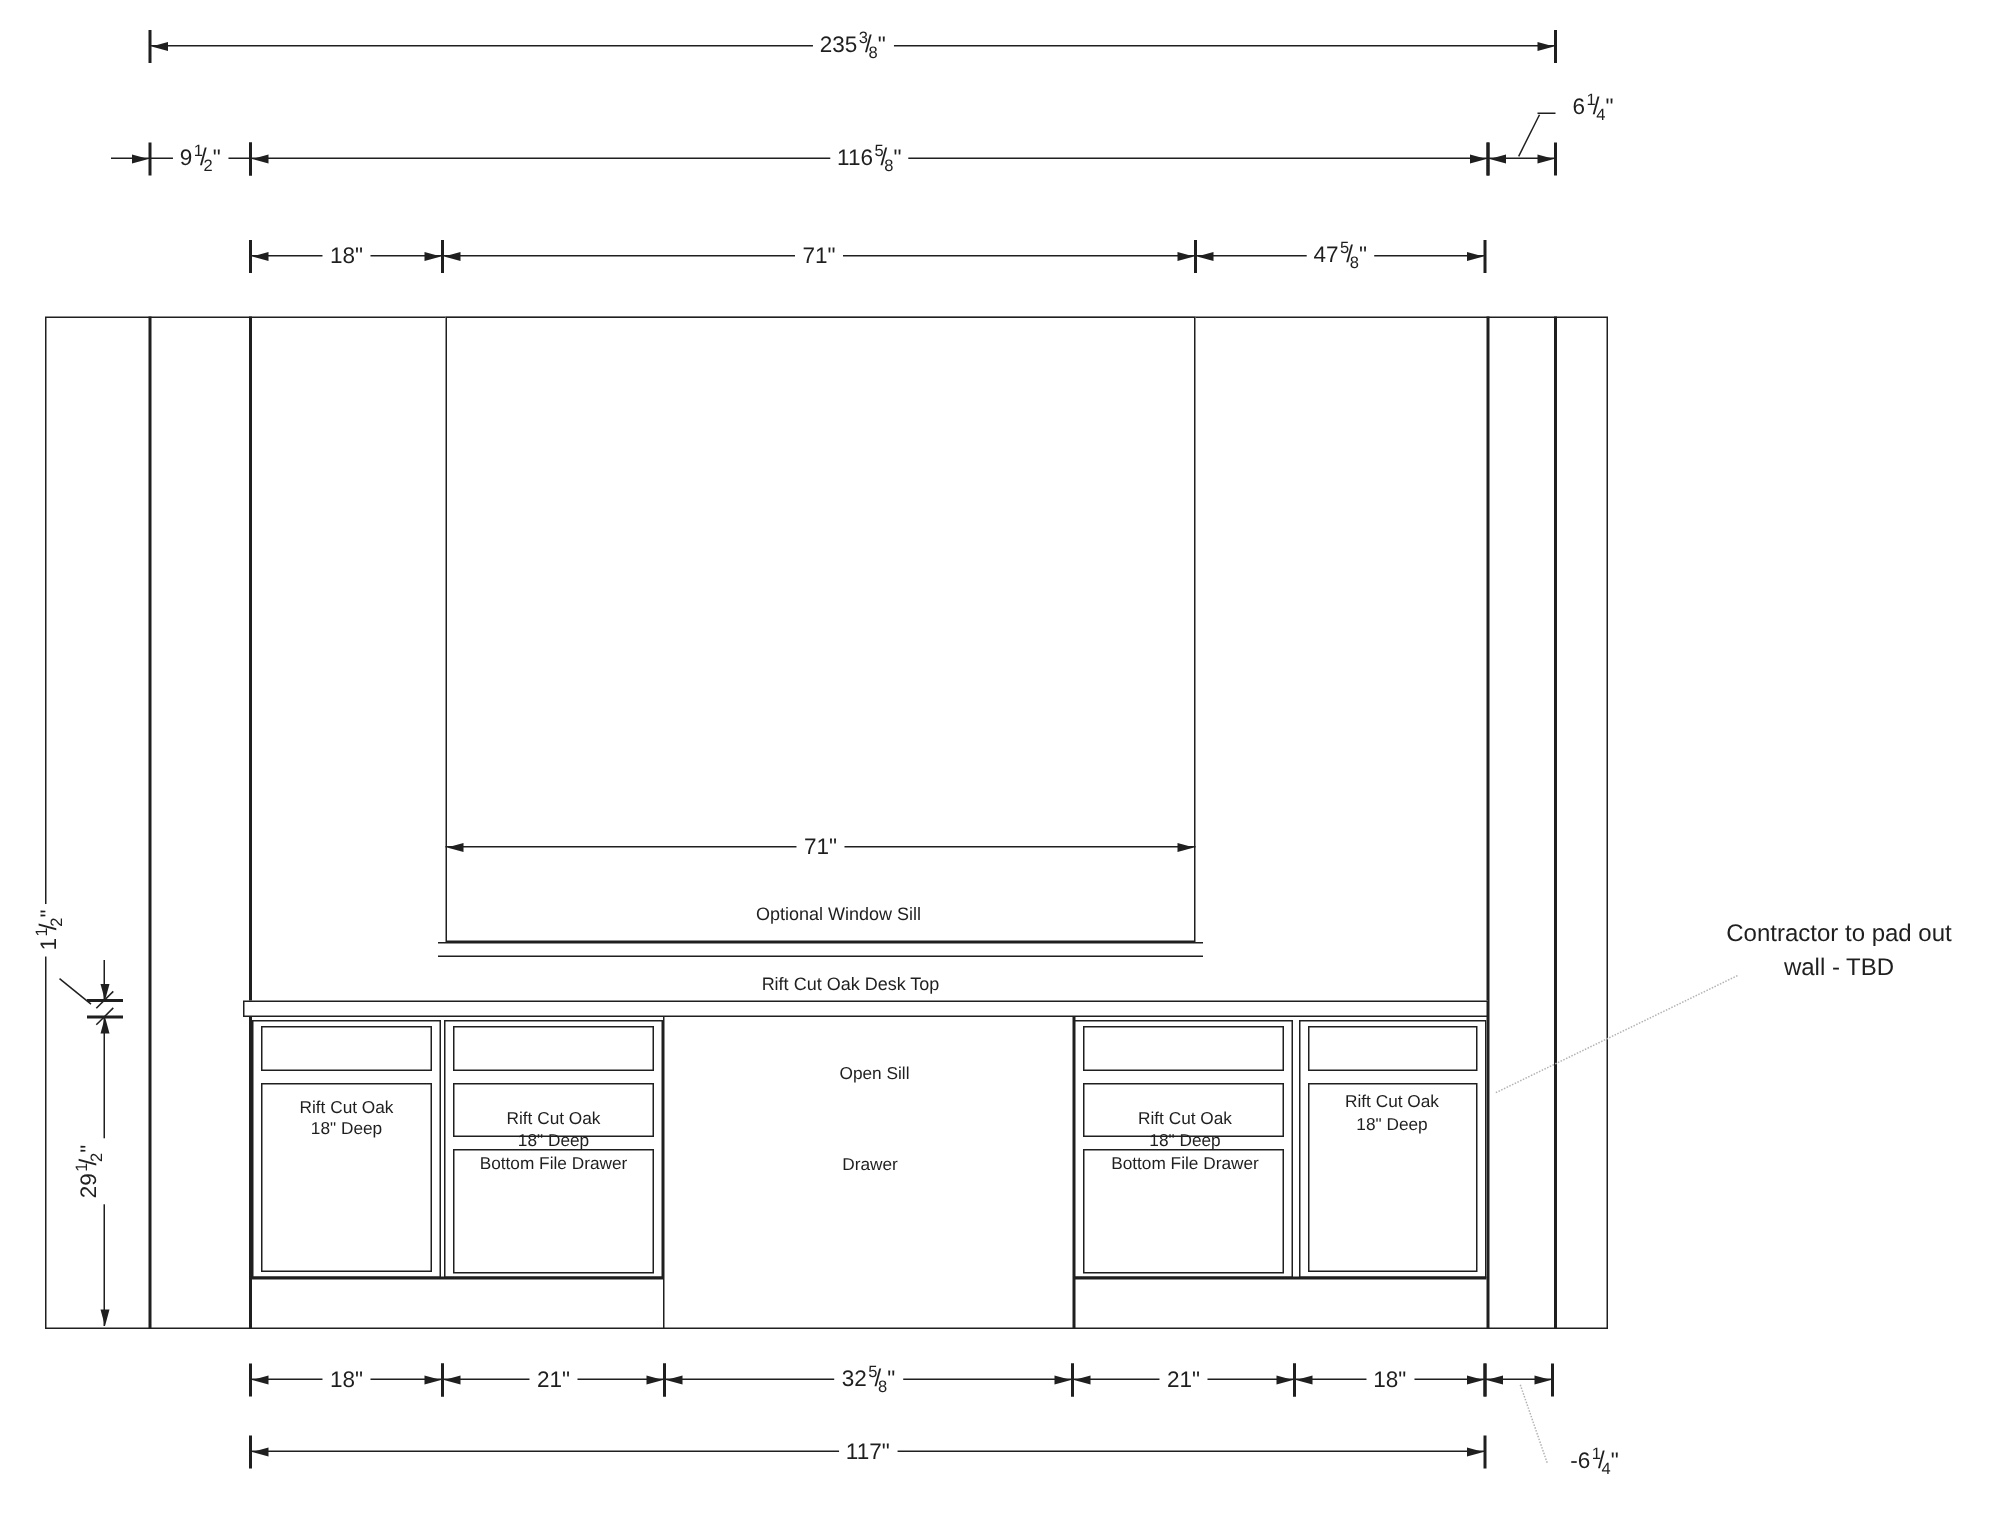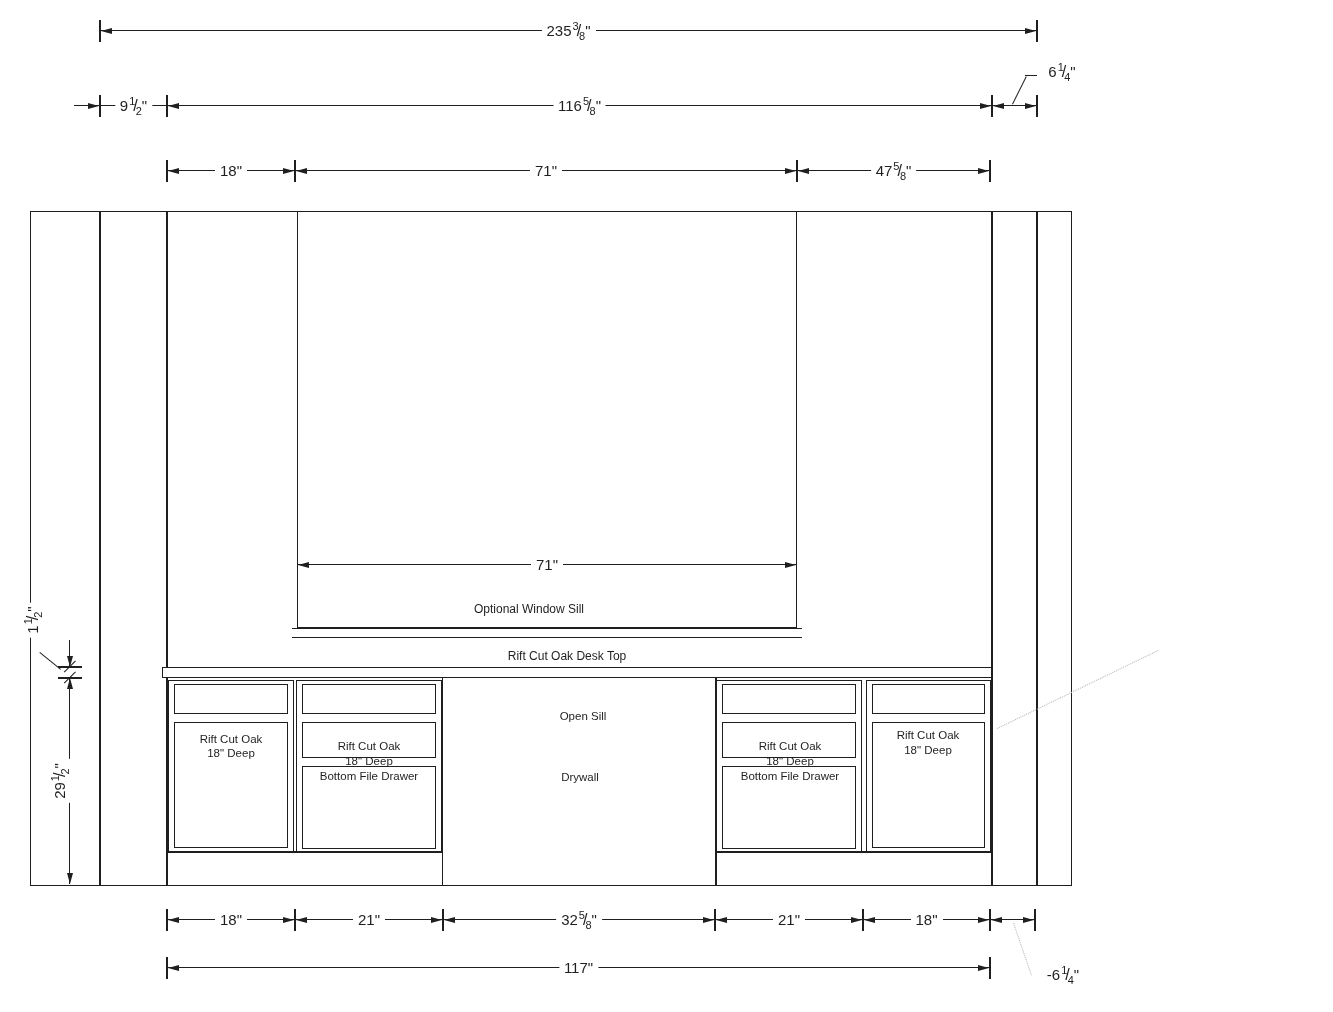--- a/index.html
+++ b/index.html
@@ -123,41 +123,41 @@
 
   <div class="box" style="left:297px;top:211px;width:500px;height:417px"></div>
   <div class="box nob" style="left:292px;top:628px;width:510px;height:10px;border-left:none;border-right:none"></div>
 
   <div class="dim" style="left:297px;top:565px;width:500px">
     <i class="ln"></i>
     <i class="arr l"></i>
       <i class="arr r"></i>
     <div class="dlab"><span>71"</span></div>
   </div>
-  <div class="caption" style="left:529px;top:602px">Optional Window Sill</div>
+  <div class="caption" style="left:559px;top:602px">Optional Window Sill</div>
 
   <div class="caption" style="left:567px;top:649px">Rift Cut Oak Desk Top</div>
   <div class="box" style="left:162px;top:667px;width:830px;height:11px;border-width:1.3px"></div>
 
   <div class="box" style="left:168px;top:680px;width:126px;height:172px"></div>
   <div class="box" style="left:174px;top:684px;width:114px;height:30px;border-width:1.3px"></div>
   <div class="box" style="left:174px;top:722px;width:114px;height:126px;border-width:1.3px"></div>
   <div class="cablab" style="left:231px;top:733px">Rift Cut Oak</div>
   <div class="cablab" style="left:231px;top:747px">18" Deep</div>
 
   <div class="box" style="left:296px;top:680px;width:146px;height:172px"></div>
   <div class="box" style="left:302px;top:684px;width:134px;height:30px;border-width:1.3px"></div>
   <div class="box" style="left:302px;top:722px;width:134px;height:36px;border-width:1.3px"></div>
   <div class="box" style="left:302px;top:766px;width:134px;height:83px;border-width:1.3px"></div>
   <div class="cablab" style="left:369px;top:740px;background:transparent">Rift Cut Oak</div>
   <div class="cablab" style="left:369px;top:755px;background:transparent">18" Deep</div>
   <div class="cablab" style="left:369px;top:770px;background:transparent">Bottom File Drawer</div>
 
   <div class="cablab" style="left:583px;top:710px">Open Sill</div>
-  <div class="cablab" style="left:580px;top:771px">Drywall</div>
+  <div class="cablab" style="left:580px;top:771px">Drawer</div>
   <div class="vl" style="left:441.6px;top:678px;height:208px"></div>
   <div class="vl" style="left:715.3px;top:678px;height:208px"></div>
 
   <div class="box" style="left:716px;top:680px;width:146px;height:172px"></div>
   <div class="box" style="left:722px;top:684px;width:134px;height:30px;border-width:1.3px"></div>
   <div class="box" style="left:722px;top:722px;width:134px;height:36px;border-width:1.3px"></div>
   <div class="box" style="left:722px;top:766px;width:134px;height:83px;border-width:1.3px"></div>
   <div class="cablab" style="left:790px;top:740px;background:transparent">Rift Cut Oak</div>
   <div class="cablab" style="left:790px;top:755px;background:transparent">18" Deep</div>
   <div class="cablab" style="left:790px;top:770px;background:transparent">Bottom File Drawer</div>
@@ -178,20 +178,24 @@
   <div class="slash-tick" style="left:62px;top:666.3px"></div>
   <div class="slash-tick" style="left:62px;top:677.3px"></div>
   <div class="vl" style="left:69.3px;top:678px;height:206px;width:1.2px"></div>
   <div class="varr up" style="left:67.2px;top:678px"></div>
   <div class="varr down" style="left:67.2px;top:873px"></div>
   <div class="lead-sol" style="left:40px;top:652px;width:27px;transform:rotate(39deg)"></div>
   <div class="rotlab" style="left:33px;top:620px"><span>1</span><span class="fn">1</span><span class="fs">/</span><span class="fd">2</span><span>"</span></div>
   <div class="rotlab" style="left:60px;top:781px"><span>29</span><span class="fn">1</span><span class="fs">/</span><span class="fd">2</span><span>"</span></div>
 
   <div class="lead-dot" style="left:997px;top:728px;width:179px;transform:rotate(-25.85deg)"></div>
+  <div class="annot" style="left:1128px;top:611px;width:196px">
+    <div>Contractor to pad out</div>
+    <div>wall - TBD</div>
+  </div>
 
   <div class="dim" style="left:167px;top:920px;width:128px">
     <i class="ln"></i>
     <i class="tk l"></i>
       <i class="tk r"></i>
     <i class="arr l"></i>
       <i class="arr r"></i>
     <div class="dlab"><span>18"</span></div>
   </div>
   <div class="dim" style="left:295px;top:920px;width:148px">

